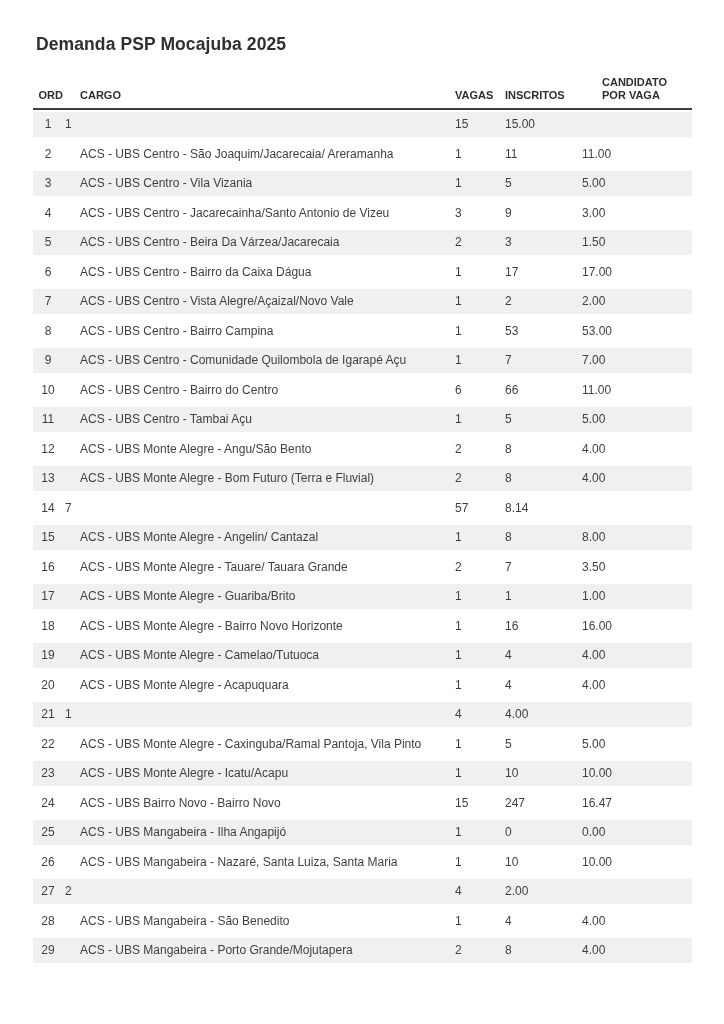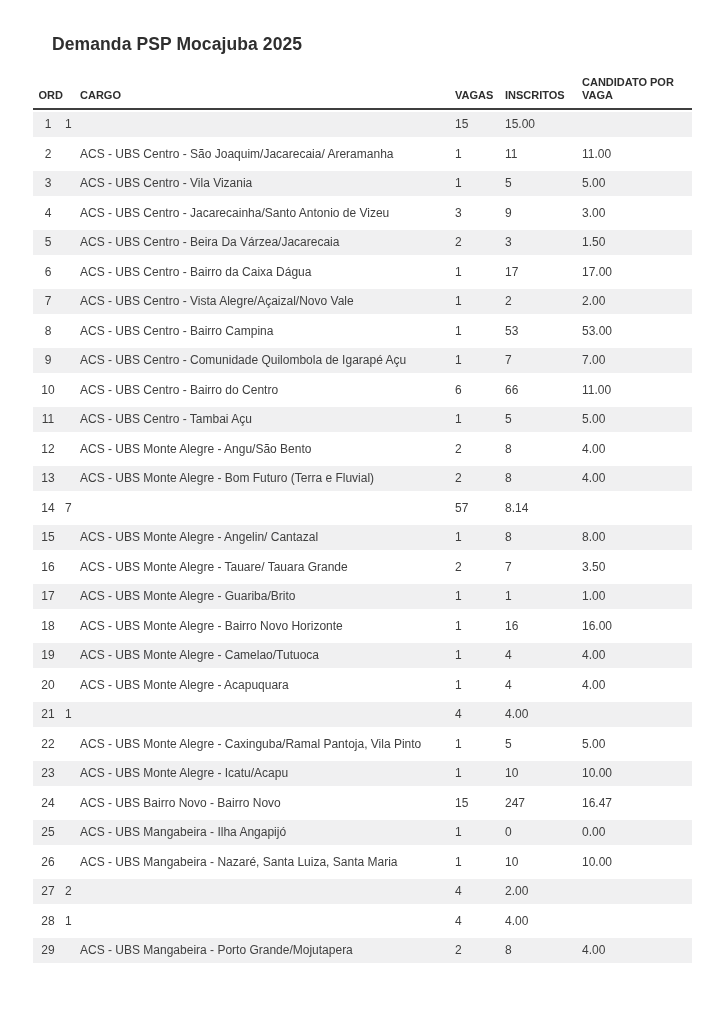--- a/index.html
+++ b/index.html
@@ -1,21 +1,21 @@
 <!DOCTYPE html>
 <html lang="pt" style="--row-alt-bg: #f0f0f1; --header-border: #3f3f3f; --header-text: #2e2e2e; --row-text: #3f3f3f; --title-color: #2f2f2f;"><head>
 <meta charset="utf-8">
 <style>
   * { box-sizing: border-box; margin: 0; padding: 0; }
   html, body { width: 724px; height: 1024px; background: #ffffff; overflow: hidden; }
   body { font-family: "Liberation Sans", sans-serif; position: relative; }
 
   .page-title {
     position: absolute;
-    left: 52px;
+    left: 36px;
     top: 34px;
     font-size: 17.5px;
     font-weight: 700;
     color: var(--title-color, #2f2f2f);
     letter-spacing: 0.1px;
   }
 
   .demand-table {
     position: absolute;
     left: 33px;
@@ -32,21 +32,21 @@
     border-bottom: 2px solid var(--header-border, #3f3f3f);
     font-size: 11px;
     font-weight: 700;
     line-height: 1.2;
     color: var(--header-text, #2e2e2e);
     text-transform: uppercase;
   }
   .h-ord { text-align: right; }
   .h-cargo { padding-left: 17px; }
   .h-vagas, .h-inscritos { padding-left: 2px; }
-  .h-cpv { padding-left: 2px; max-width: 112px; }
+  .h-cpv { padding-left: 2px; max-width: 112px; margin-left: 20px; }
 
   .table-rows { margin-top: 1.5px; }
 
   .row {
     display: grid;
     grid-template-columns: 30px 390px 50px 77px 1fr;
     align-items: center;
     height: 25px;
     margin-bottom: 4.5px;
     font-size: 12px;
@@ -257,20 +257,21 @@
         <div class="cell-num">10.00</div>
       </div>
       <div class="row odd">
         <div class="cell-ord">27</div>
         <div class="cell-num">2</div>
         <div class="cell-num">4</div>
         <div class="cell-num">2.00</div>
       </div>
       <div class="row even">
         <div class="cell-ord">28</div>
+        <div class="cell-cargo">ACS - UBS Mangabeira - São Benedito</div>
         <div class="cell-num">1</div>
         <div class="cell-num">4</div>
         <div class="cell-num">4.00</div>
       </div>
       <div class="row odd">
         <div class="cell-ord">29</div>
         <div class="cell-cargo">ACS - UBS Mangabeira - Porto Grande/Mojutapera</div>
         <div class="cell-num">2</div>
         <div class="cell-num">8</div>
         <div class="cell-num">4.00</div>

